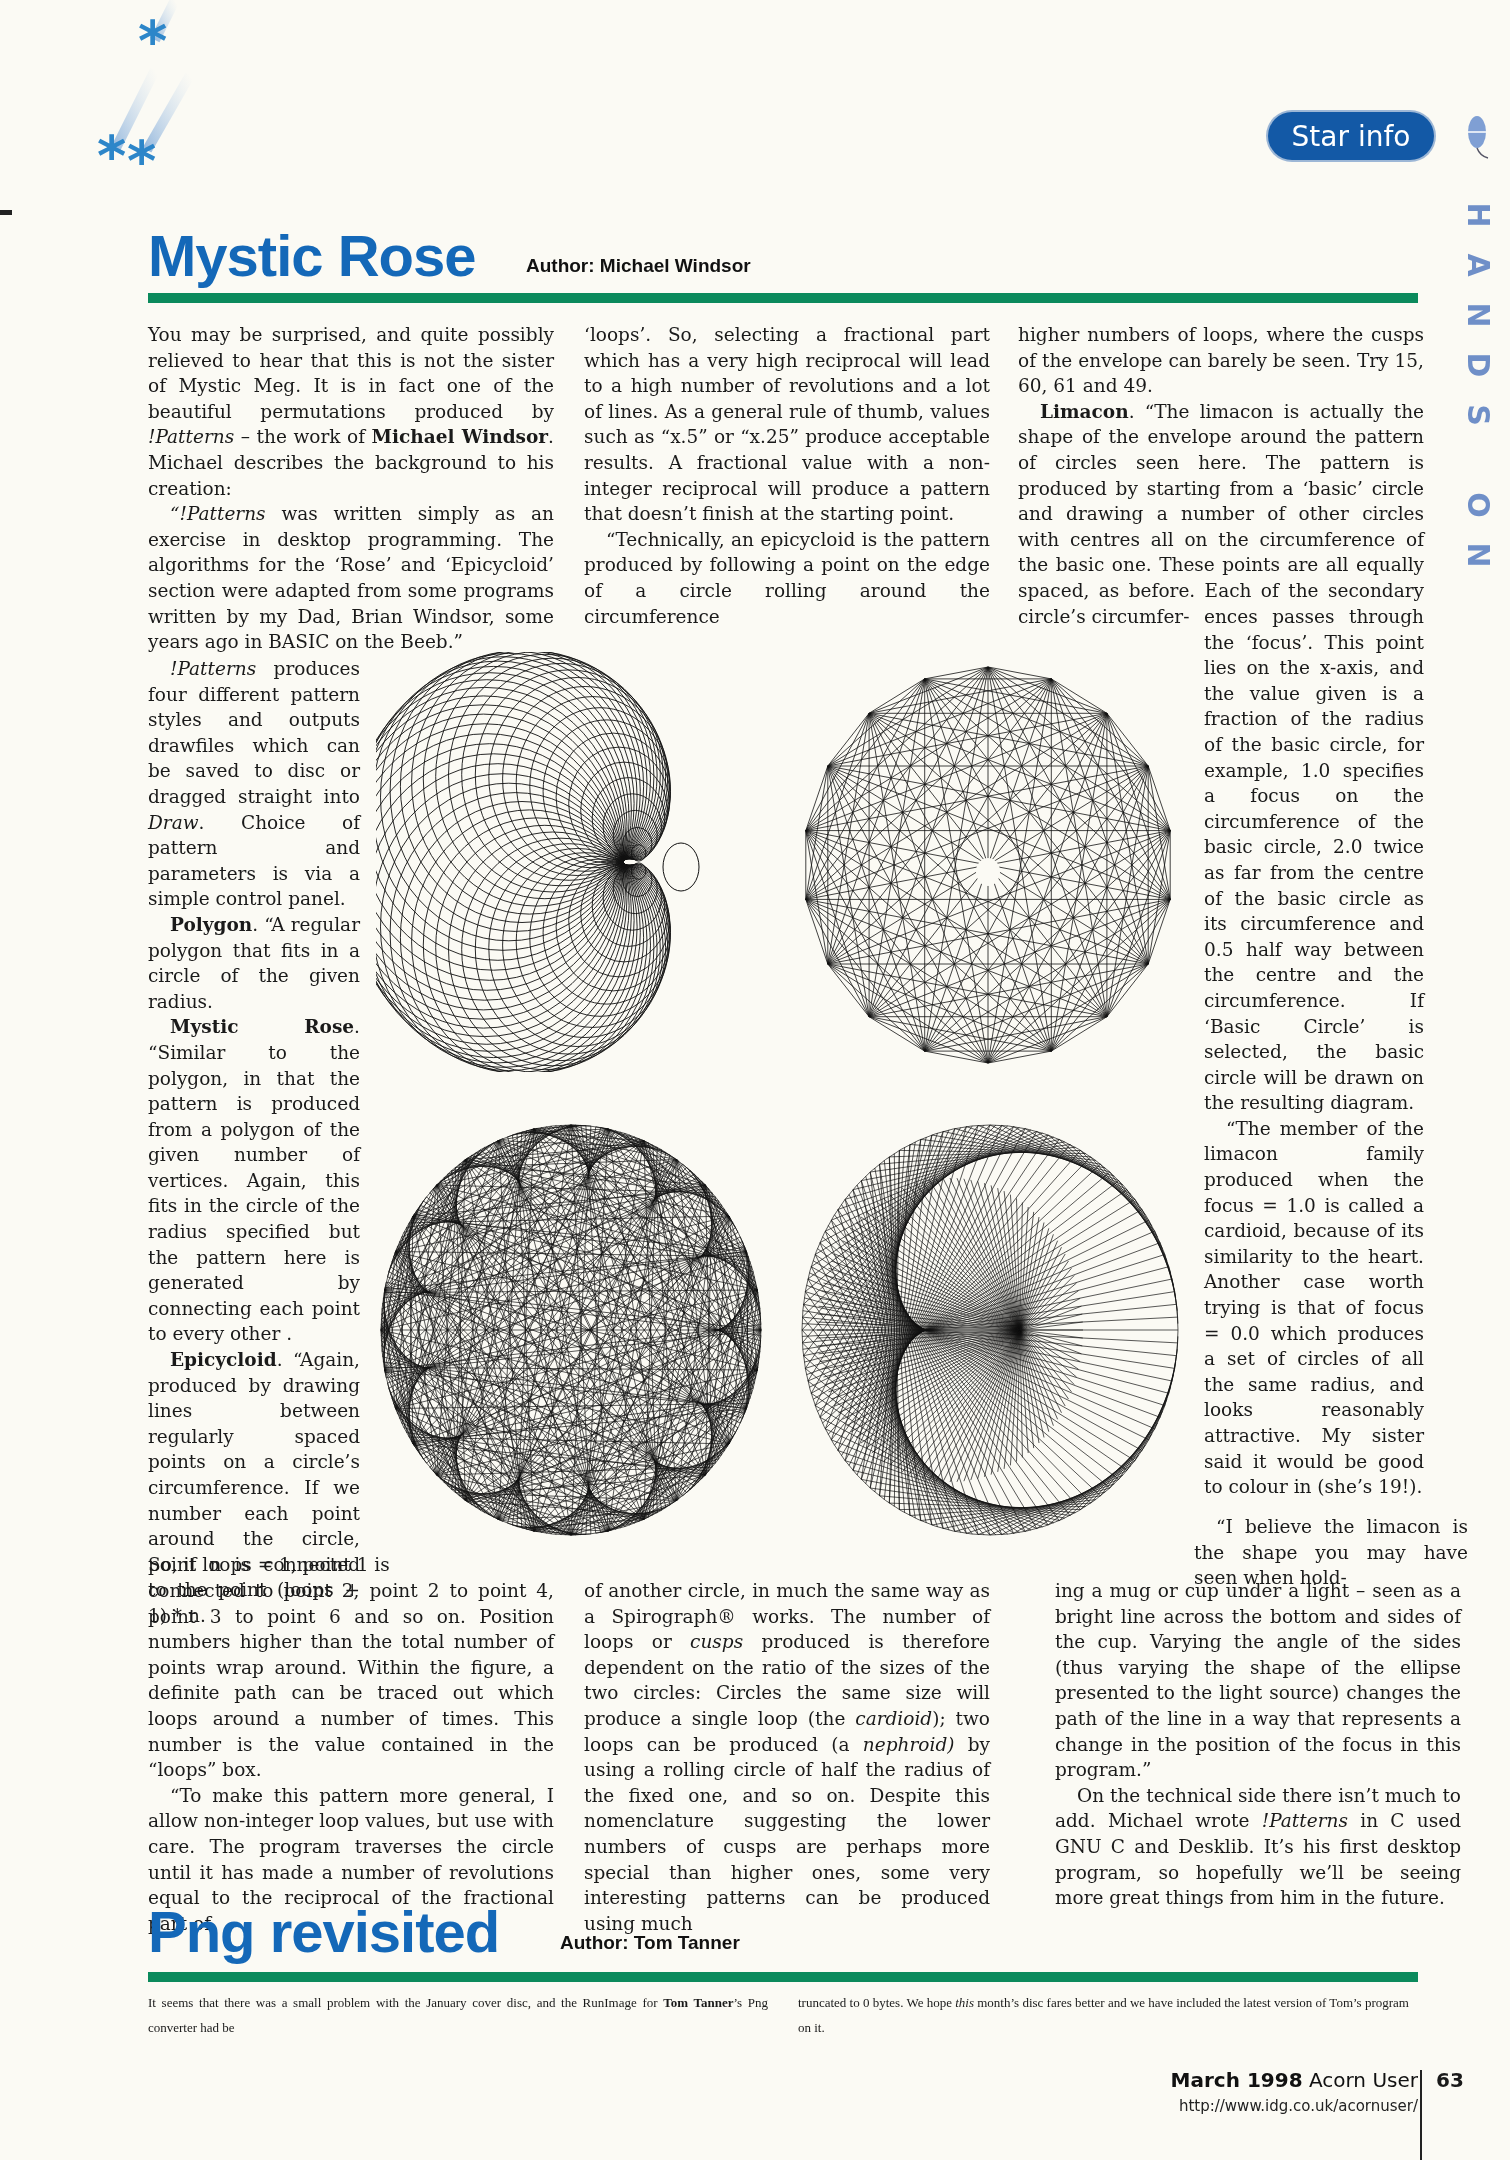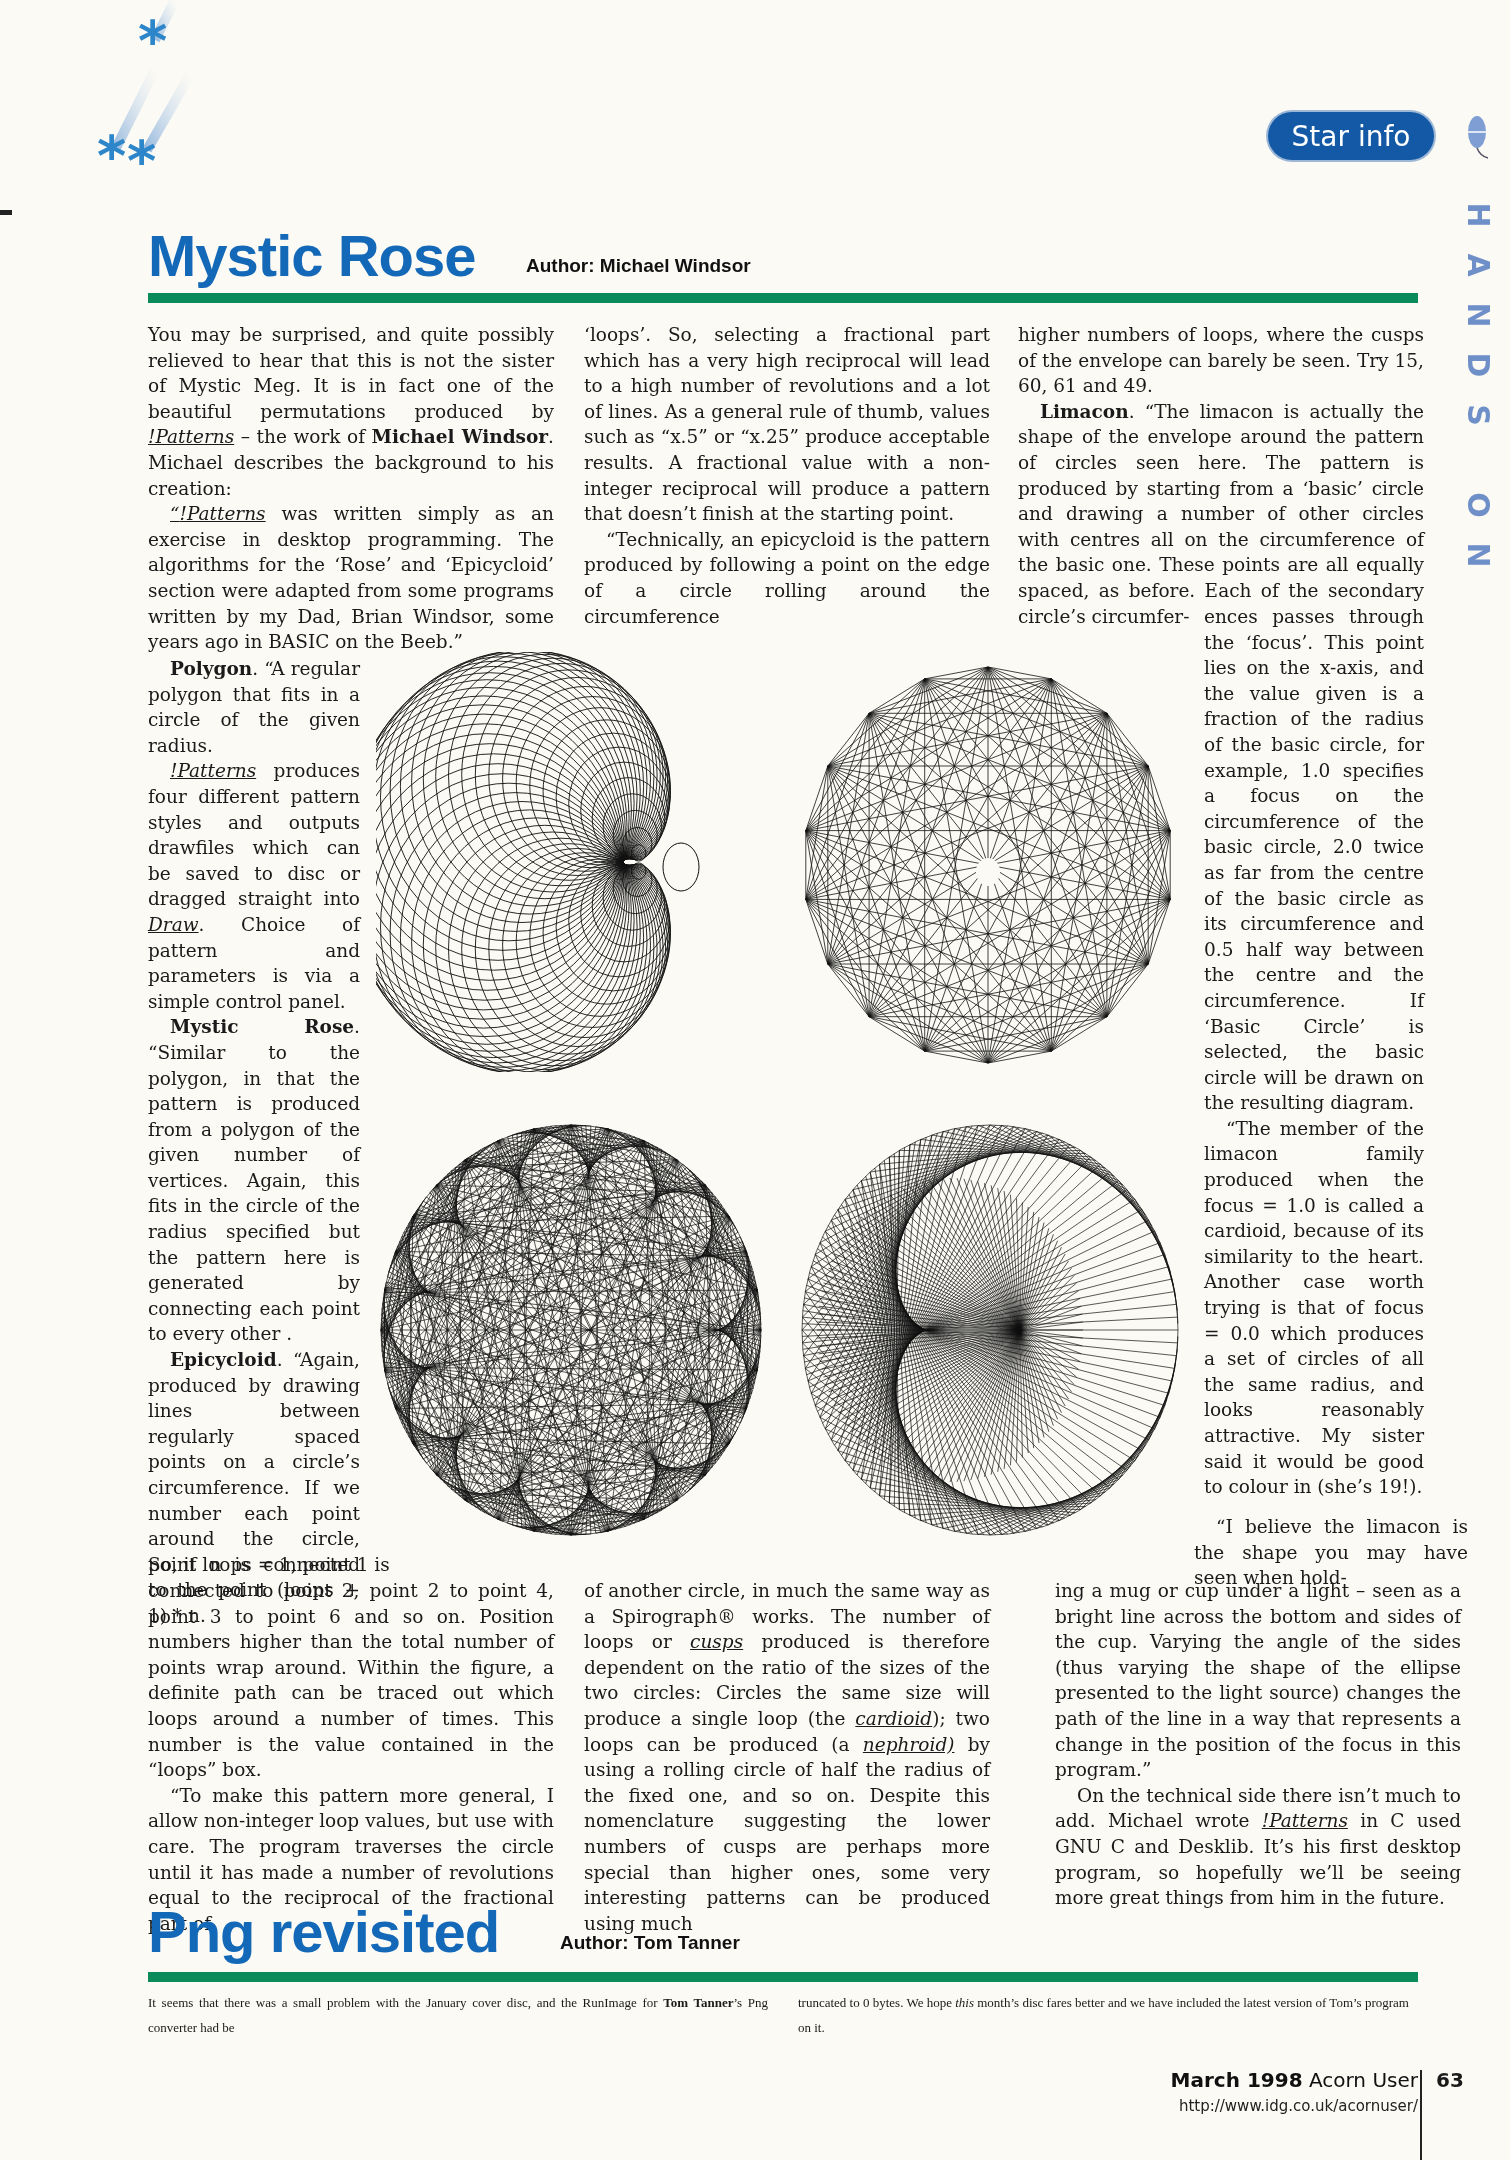--- a/index.html
+++ b/index.html
@@ -39,21 +39,21 @@
   }
   .rule { background: #0b8a5c; height: 10px; }
 
   .col {
     font-size: 18.5px; line-height: 25.6px; text-align: justify;
     hyphens: none;
   }
   .col p { margin: 0; }
   .col p.ind { text-indent: 22px; }
   .col b { font-weight: bold; }
-  .col i { font-style: italic; text-decoration: underline; }
+  .col i { font-style: italic; }
 
   .fig { position: absolute; }
   .footer-date {
     font-family: "DejaVu Sans", sans-serif; font-size: 20px; color: #111;
   }
   .footer-date b { font-weight: bold; margin-left: 30px; }
   .footer-url { font-family: "DejaVu Sans", sans-serif; font-size: 15px; color: #222; }
   .footer-page { font-family: "DejaVu Sans", sans-serif; font-weight: bold; font-size: 20px; }
   .vbar { background: #222; width: 2px; }
 
@@ -111,22 +111,22 @@
 <div class="abs col" style="left:148px; top:322px; width:406px;">
   <p>
     <span>You may be surprised, and quite possibly relieved to hear that this is not the sister of Mystic Meg. It is in fact one of the beautiful permutations produced by </span><i>!Patterns</i><span> – the work of </span><b>Michael Windsor</b><span>. Michael describes the background to his creation:</span>
   </p>
   <p class="ind">
     <i>“</i><i>!Patterns</i><span> was written simply as an exercise in desktop programming. The algorithms for the ‘Rose’ and ‘Epicycloid’ section were adapted from some programs written by my Dad, Brian Windsor, some years ago in BASIC on the Beeb.”</span>
   </p>
 </div>
 
 <div class="abs col" style="left:148px; top:656px; width:212px;">
+  <p class="ind"><i>!Patterns</i><span> produces four different pattern styles and outputs drawfiles which can be saved to disc or dragged straight into </span><i>Draw</i><span>. Choice of pattern and parameters is via a simple control panel.</span></p>
   <p class="ind"><b>Polygon</b><span>. “A regular polygon that fits in a circle of the given radius.</span></p>
-  <p class="ind"><i>!Patterns</i><span> produces four different pattern styles and outputs drawfiles which can be saved to disc or dragged straight into </span><i>Draw</i><span>. Choice of pattern and parameters is via a simple control panel.</span></p>
   <p class="ind"><b>Mystic Rose</b><span>. “Similar to the polygon, in that the pattern is produced from a polygon of the given number of vertices. Again, this fits in the circle of the radius specified but the pattern here is generated by connecting each point to every other .</span></p>
   <p class="ind"><b>Epicycloid</b><span>. “Again, produced by drawing lines between regularly spaced points on a circle’s circumference. If we number each point around the circle, point n is connected to the point (loops + 1) * n.</span></p>
 </div>
 <div class="abs col" style="left:148px; top:1552px; width:300px; text-align:left;">
   <p>So, if loops = 1, point 1 is</p>
 </div>
 <div class="abs col" style="left:148px; top:1578px; width:406px;">
   <p>connected to point 2, point 2 to point 4, point 3 to point 6 and so on. Position numbers higher than the total number of points wrap around. Within the figure, a definite path can be traced out which loops around a number of times. This number is the value contained in the “loops” box.</p>
   <p class="ind">“To make this pattern more general, I allow non-integer loop values, but use with care. The program traverses the circle until it has made a number of revolutions equal to the reciprocal of the fractional part of</p>
 </div>

